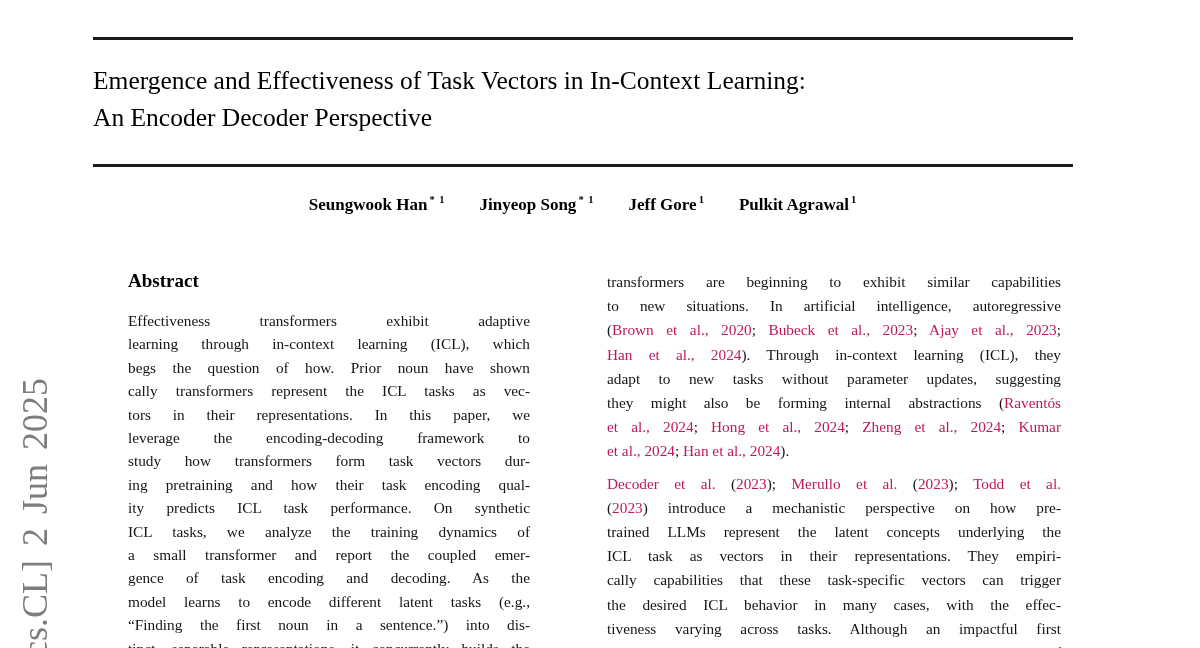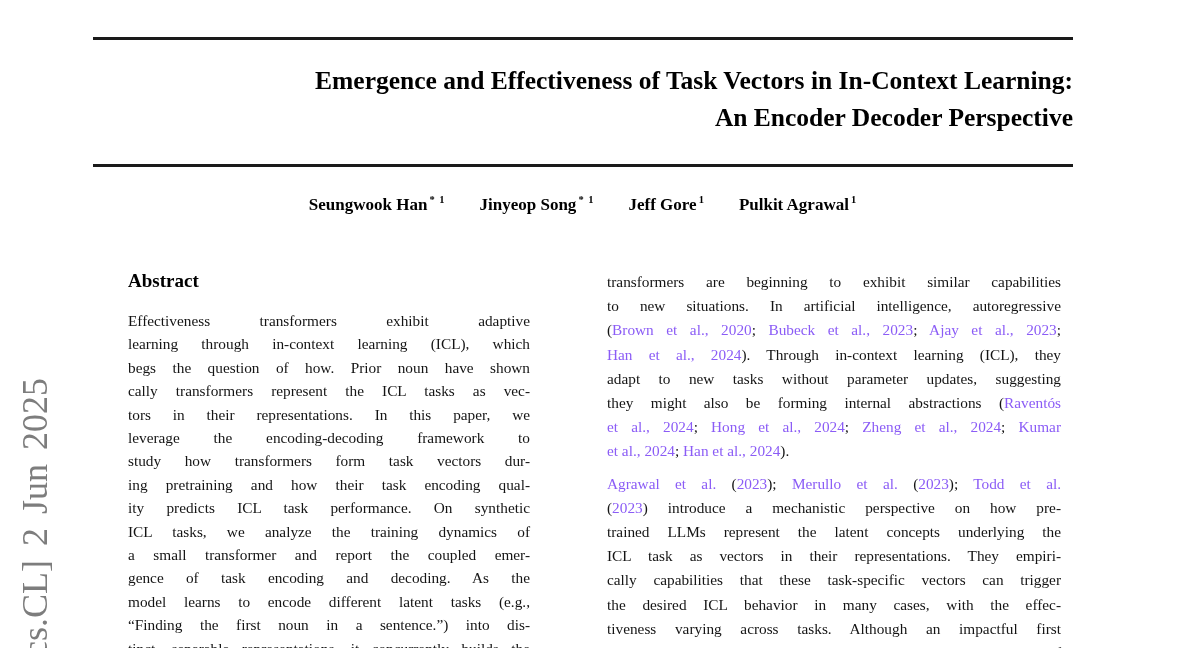--- a/index.html
+++ b/index.html
@@ -9,21 +9,21 @@
     color:#141414;
   }
   .rule {
     position:absolute; left:93px; width:980px; height:2.5px;
     background:#1a1a1a;
   }
   .rule-top { top:37px; }
   .rule-mid { top:164px; }
   .title-wrap {
     position:absolute; left:93px; width:980px; top:62px;
-    text-align:right; font-weight:bold; font-size:25.5px; line-height:37px;
+    text-align:left; font-weight:normal; font-size:25.5px; line-height:37px;
     color:#000;
   }
   .authors-row {
     position:absolute; left:93px; width:980px; top:194px;
     text-align:center; font-weight:bold; font-size:17px; color:#000;
   }
   .author { display:inline-block; margin:0 17px; white-space:nowrap; }
   .author sup { font-size:10.5px; font-weight:bold; margin-left:2px; letter-spacing:1px; }
   .watermark {
     position:absolute; left:14px; top:669px;
@@ -39,21 +39,21 @@
     position:absolute; left:128px; width:402px; top:309px;
     font-size:15.3px; line-height:23.4px;
   }
   .intro-column {
     position:absolute; left:607px; width:454px; top:270px;
     font-size:15.3px; line-height:24.2px;
   }
   .intro-paragraph { margin:0 0 8px 0; }
   .jline { text-align:justify; text-align-last:justify; }
   .jline.end { text-align-last:left; }
-  .cite { color:#8b5cf6; }
+  .cite { color:#be185d; }
 </style>
 </head>
 <body>
 
 <div class="page">
 
   <div class="watermark">[cs.CL] 2 Jun 2025</div>
 
   <div class="rule rule-top"></div>
 
@@ -91,21 +91,21 @@
         <div class="jline"><span>transformers are beginning to exhibit similar capabilities</span></div>
         <div class="jline"><span>to new situations. In artificial intelligence, autoregressive</span></div>
         <div class="jline"><span>(</span><span class="cite">Brown et al., 2020</span><span>; </span><span class="cite">Bubeck et al., 2023</span><span>; </span><span class="cite">Ajay et al., 2023</span><span>;</span></div>
         <div class="jline"><span class="cite">Han et al., 2024</span><span>). Through in-context learning (ICL), they</span></div>
         <div class="jline"><span>adapt to new tasks without parameter updates, suggesting</span></div>
         <div class="jline"><span>they might also be forming internal abstractions (</span><span class="cite">Raventós</span></div>
         <div class="jline"><span class="cite">et al., 2024</span><span>; </span><span class="cite">Hong et al., 2024</span><span>; </span><span class="cite">Zheng et al., 2024</span><span>; </span><span class="cite">Kumar</span></div>
         <div class="jline end"><span class="cite">et al., 2024</span><span>; </span><span class="cite">Han et al., 2024</span><span>).</span></div>
       </div>
       <div class="intro-paragraph">
-        <div class="jline"><span class="cite">Agrawal et al.</span><span> (</span><span class="cite">2023</span><span>); </span><span class="cite">Merullo et al.</span><span> (</span><span class="cite">2023</span><span>); </span><span class="cite">Todd et al.</span></div>
+        <div class="jline"><span class="cite">Decoder et al.</span><span> (</span><span class="cite">2023</span><span>); </span><span class="cite">Merullo et al.</span><span> (</span><span class="cite">2023</span><span>); </span><span class="cite">Todd et al.</span></div>
         <div class="jline"><span>(</span><span class="cite">2023</span><span>) introduce a mechanistic perspective on how pre-</span></div>
         <div class="jline"><span>trained LLMs represent the latent concepts underlying the</span></div>
         <div class="jline"><span>ICL task as vectors in their representations. They empiri-</span></div>
         <div class="jline"><span>cally capabilities that these task-specific vectors can trigger</span></div>
         <div class="jline"><span>the desired ICL behavior in many cases, with the effec-</span></div>
         <div class="jline"><span>tiveness varying across tasks. Although an impactful first</span></div>
         <div class="jline"><span>observation, there still remains unanswered questions of</span></div>
       </div>
     </div>
 

